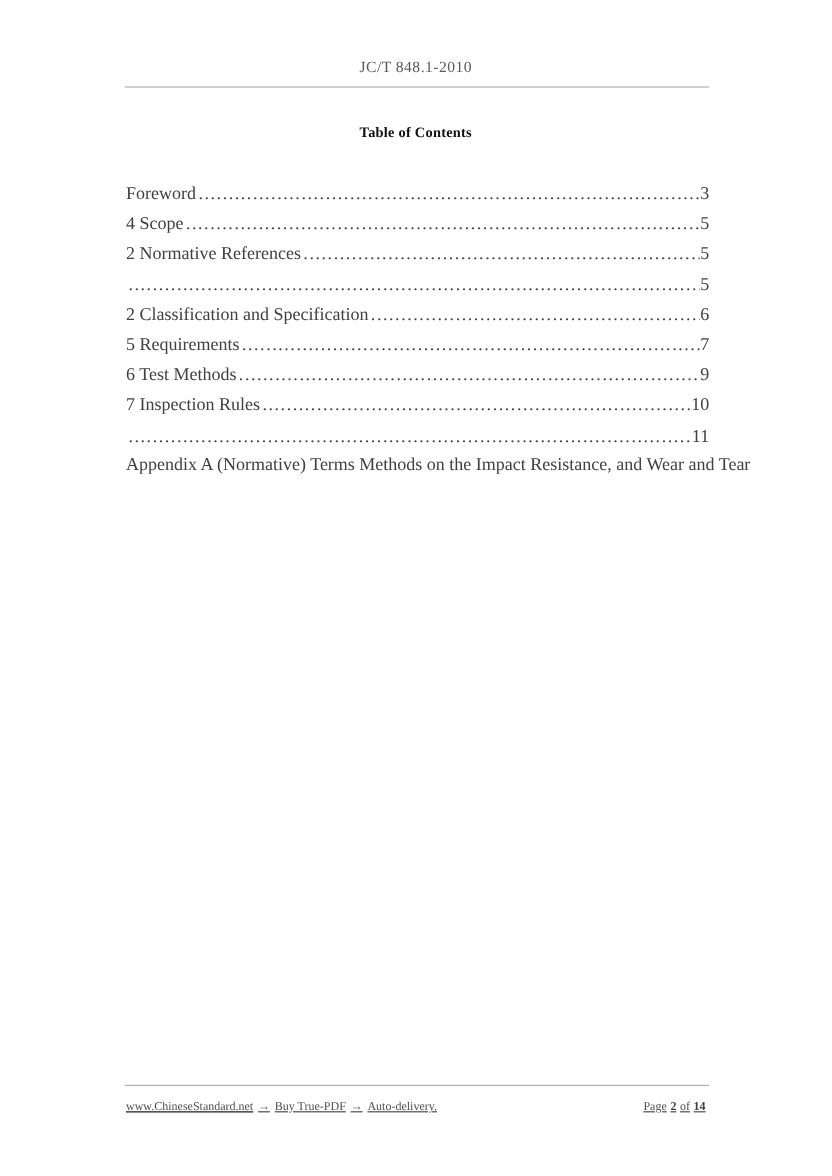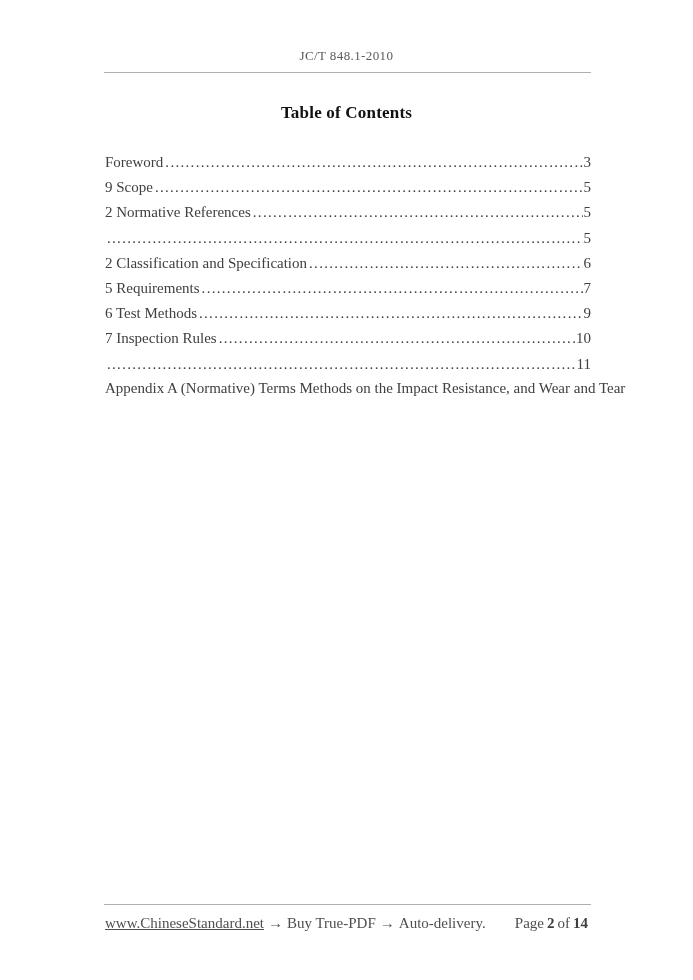--- a/index.html
+++ b/index.html
@@ -23,21 +23,21 @@
     letter-spacing: 0.4px;
   }
   .header-rule {
     position: absolute; top: 72px; left: 104px;
     width: 487px; height: 1px; background: #b0b0b0;
   }
   
   .doc-title {
     position: absolute; top: 103px; left: 0; width: 693px;
     text-align: center;
-    font-size: 17px; font-weight: bold; color: #111111;
+    font-size: 12px; font-weight: bold; color: #111111;
     letter-spacing: 0.2px;
   }
   
   .toc {
     position: absolute; top: 150px; left: 105px;
     width: 486px;
     font-size: 15px; color: #404040;
   }
   .toc-row {
     display: flex; align-items: baseline;
@@ -66,21 +66,21 @@
   }
   
   .footer-rule {
     position: absolute; top: 904px; left: 104px;
     width: 487px; height: 1px; background: #b0b0b0;
   }
   .footer-content {
     position: absolute; top: 913px; left: 105px;
     width: 486px; height: 20px;
     display: flex; justify-content: space-between; align-items: center;
-    font-size: 15px; color: #4f4f4f; line-height: 20px;
+    font-size: 10px; color: #4f4f4f; line-height: 20px; text-decoration: underline;
   }
   .footer-left { white-space: nowrap; }
   .footer-link {
     color: #4f4f4f; text-decoration: underline; cursor: pointer;
   }
   .footer-arrow { margin: 0 4px; color: #4f4f4f; }
   .footer-right { white-space: nowrap; }
   .footer-right .pgnum { font-weight: bold; margin: 0 3px; color: #3f3f3f; }
   .footer-right .pgword { color: #4f4f4f; }
 </style>
@@ -96,21 +96,21 @@
 
   <div class="toc">
 
     <div class="toc-row">
       <span class="toc-label">Foreword</span>
       <span class="toc-dots"></span>
       <span class="toc-page">3</span>
     </div>
 
     <div class="toc-row">
-      <span class="toc-label">9 Scope</span>
+      <span class="toc-label">4 Scope</span>
       <span class="toc-dots"></span>
       <span class="toc-page">5</span>
     </div>
 
     <div class="toc-row">
       <span class="toc-label">2 Normative References</span>
       <span class="toc-dots"></span>
       <span class="toc-page">5</span>
     </div>
 

